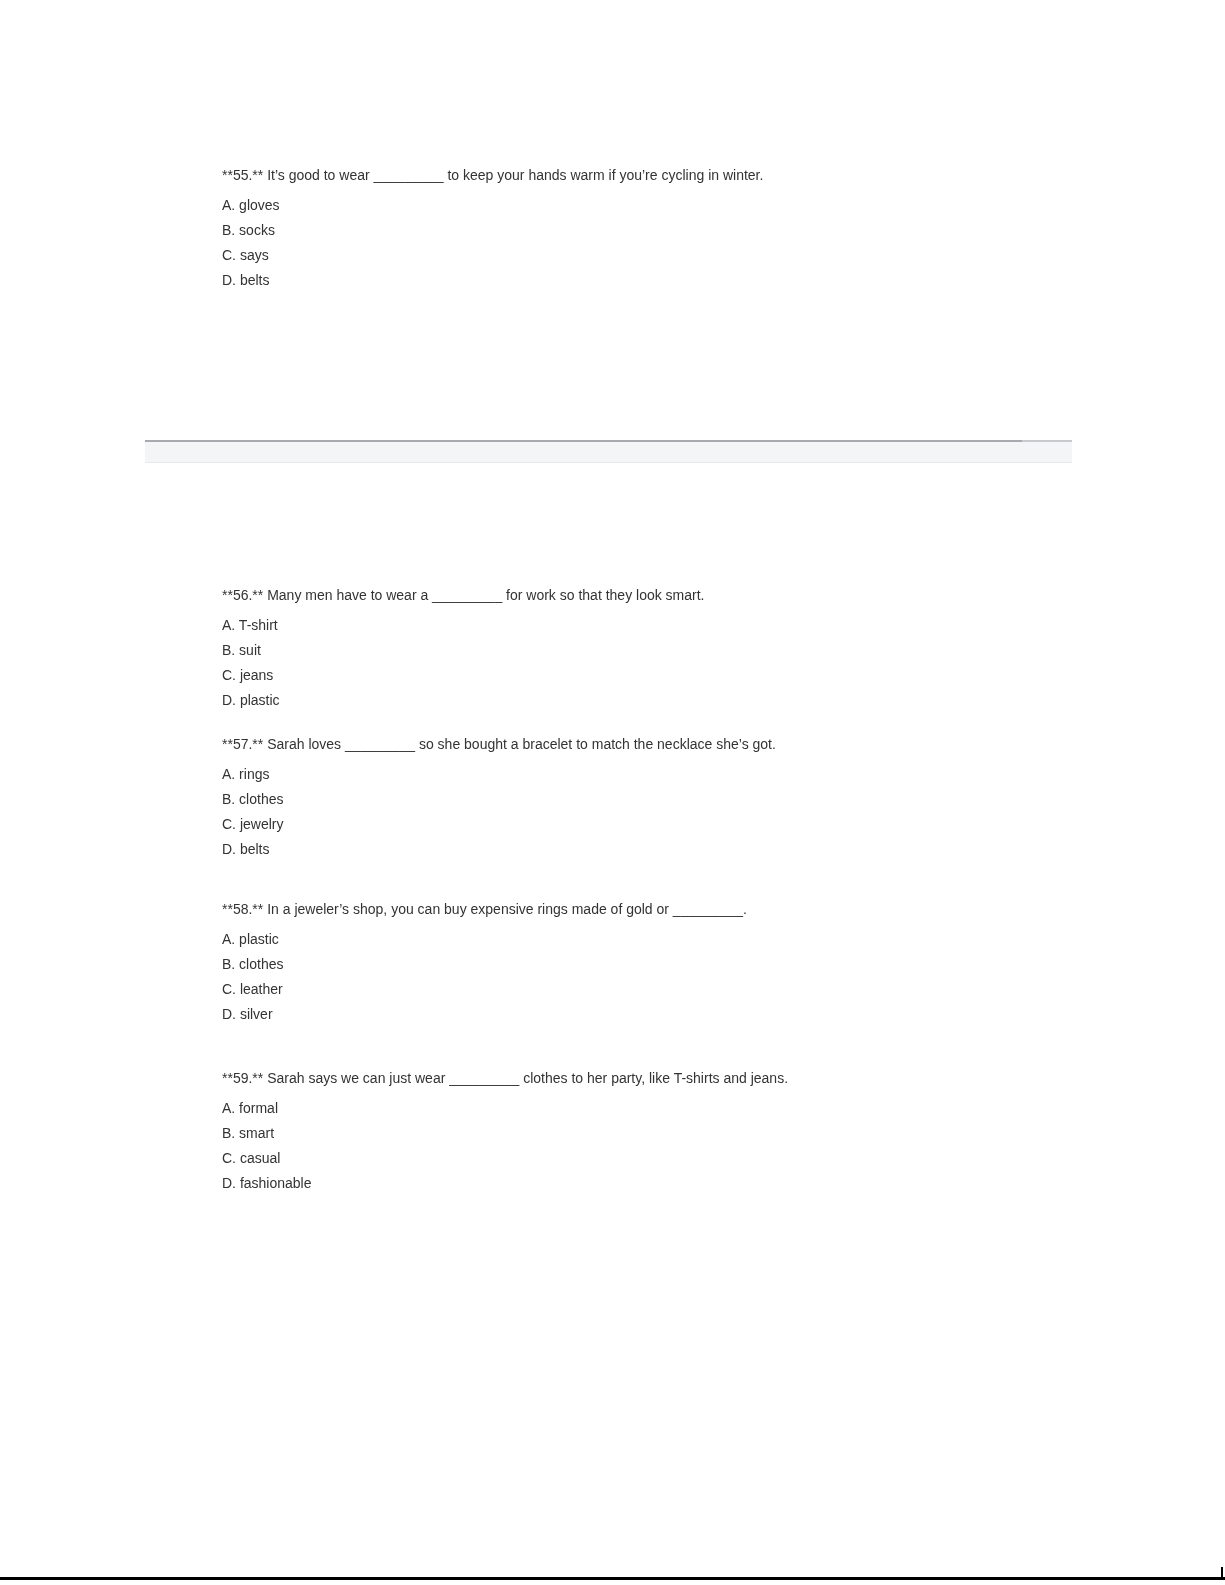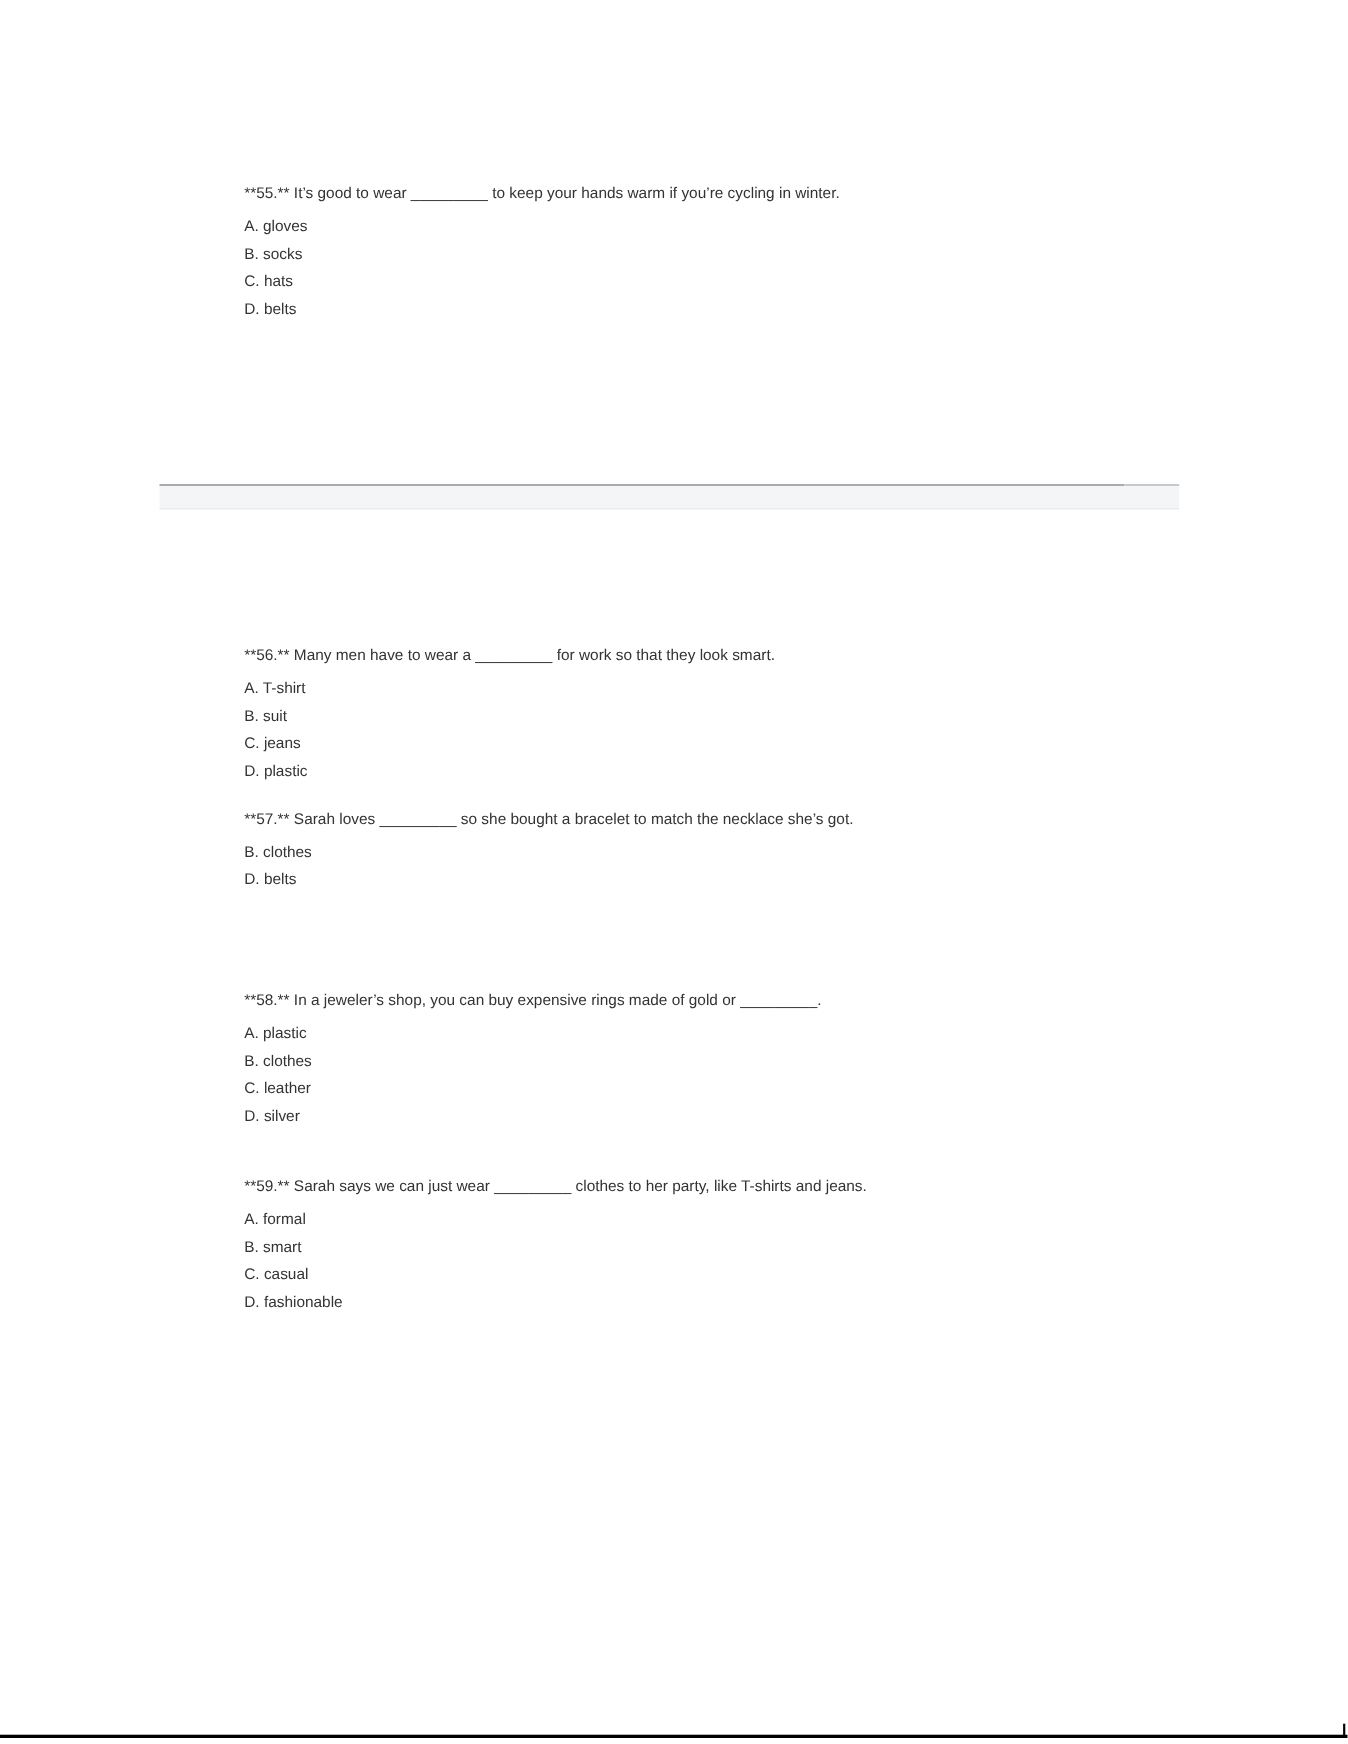--- a/index.html
+++ b/index.html
@@ -83,41 +83,43 @@
   .q58 { top: 881px; margin-top: 16px; }
   .q59 { top: 1066px; }
 </style>
 </head>
 <body>
 
 <div class="question-block q55">
   <p class="prompt">**55.** It’s good to wear _________ to keep your hands warm if you’re cycling in winter.</p>
   <p class="opt">A. gloves</p>
   <p class="opt">B. socks</p>
-  <p class="opt">C. hats</p>
+  <p class="opt">C. says</p>
   <p class="opt">D. belts</p>
 </div>
 
 <div class="page-break">
   <div class="page-break-line"></div>
   <div class="page-break-line-right"></div>
   <div class="page-break-band"></div>
 </div>
 
 <div class="question-block q56">
   <p class="prompt">**56.** Many men have to wear a _________ for work so that they look smart.</p>
   <p class="opt">A. T-shirt</p>
   <p class="opt">B. suit</p>
   <p class="opt">C. jeans</p>
   <p class="opt">D. plastic</p>
 </div>
 
 <div class="question-block q57">
   <p class="prompt">**57.** Sarah loves _________ so she bought a bracelet to match the necklace she’s got.</p>
+  <p class="opt">A. rings</p>
   <p class="opt">B. clothes</p>
+  <p class="opt">C. jewelry</p>
   <p class="opt">D. belts</p>
 </div>
 
 <div class="question-block q58">
   <p class="prompt">**58.** In a jeweler’s shop, you can buy expensive rings made of gold or _________.</p>
   <p class="opt">A. plastic</p>
   <p class="opt">B. clothes</p>
   <p class="opt">C. leather</p>
   <p class="opt">D. silver</p>
 </div>

